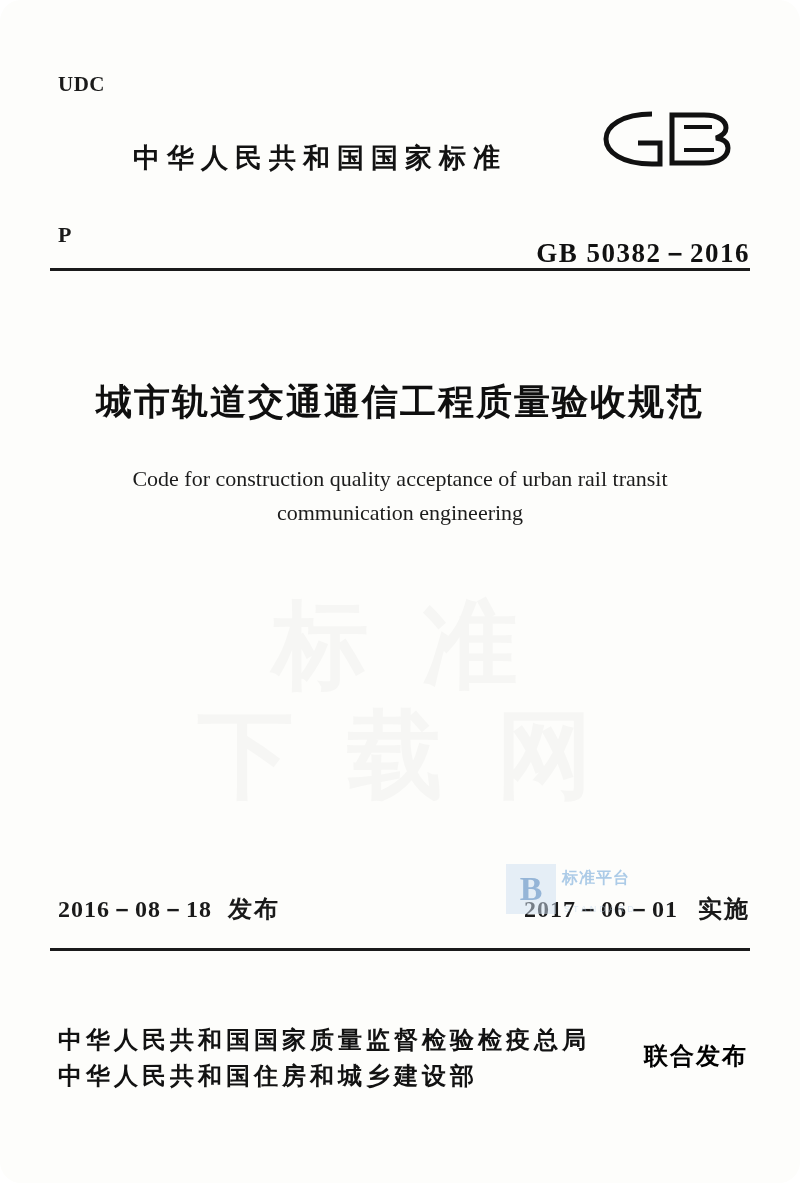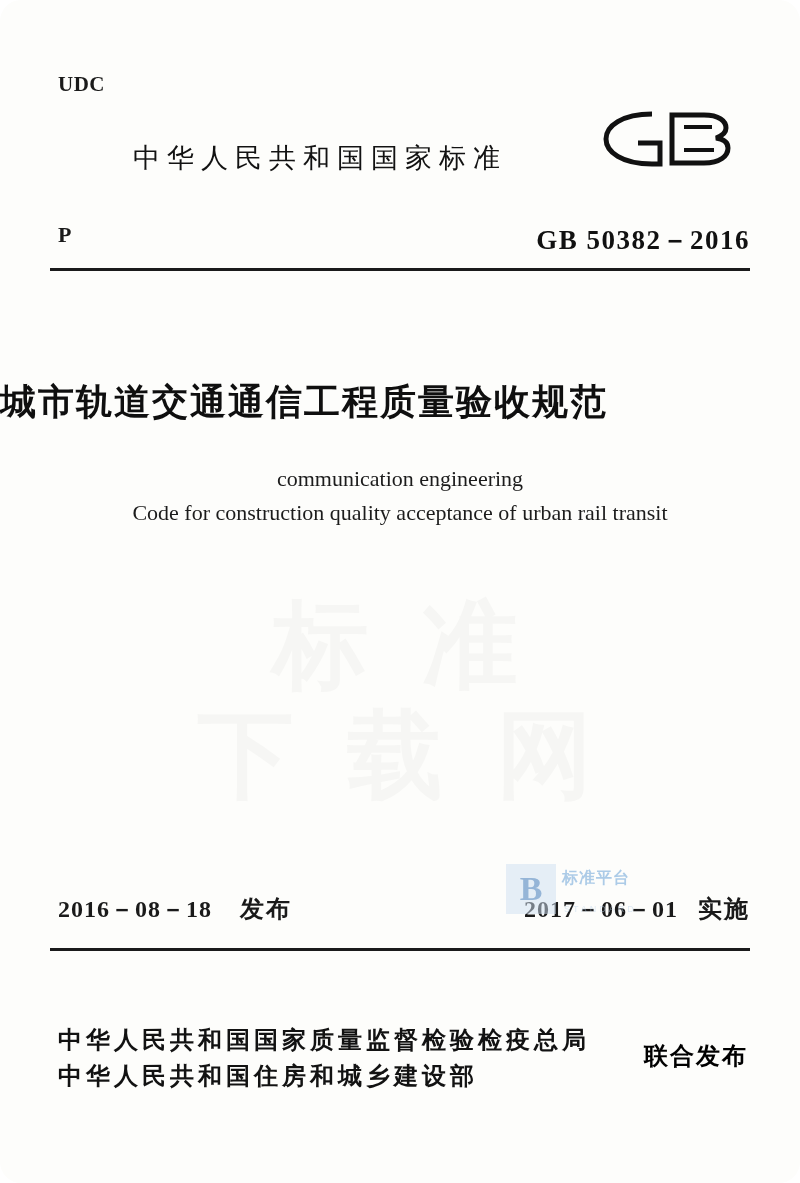--- a/index.html
+++ b/index.html
@@ -36,21 +36,21 @@
     font-family: "Liberation Serif", serif;
   }
 
   .cn-standard-title {
     position: absolute;
     left: 0;
     top: 140px;
     width: 640px;
     text-align: center;
     font-size: 27px;
-    font-weight: normal;
+    font-weight: bold;
     letter-spacing: 7px;
     font-family: "DejaVu Sans", sans-serif;
     color: #121212;
   }
 
   
   .gb-logo {
     position: absolute;
     right: 48px;
     top: 100px;
@@ -64,21 +64,21 @@
     left: 58px;
     top: 222px;
     font-size: 22px;
     font-weight: bold;
     font-family: "Liberation Serif", serif;
   }
 
   .std-number {
     position: absolute;
     right: 50px;
-    top: 222px;
+    top: 235px;
     font-size: 27px;
     font-weight: bold;
     letter-spacing: 1.5px;
     font-family: "Liberation Serif", serif;
     color: #111;
   }
 
   .rule {
     position: absolute;
     left: 50px;
@@ -88,20 +88,21 @@
   }
   .rule-top { top: 268px; }
   .rule-bottom { top: 948px; }
 
   
   .main-title {
     position: absolute;
     left: 0;
     top: 378px;
     width: 800px;
+    text-align: center;
     font-size: 36px;
     font-weight: bold;
     letter-spacing: 2px;
     font-family: "DejaVu Sans", sans-serif;
     color: #0f0f0f;
   }
 
   .en-title {
     position: absolute;
     left: 100px;
@@ -136,21 +137,21 @@
     left: 58px;
     top: 893px;
     font-size: 24px;
     font-weight: bold;
     letter-spacing: 1px;
     font-family: "Liberation Serif", serif;
   }
   .date-issue .cn {
     font-family: "DejaVu Sans", sans-serif;
     letter-spacing: 2px;
-    margin-left: 28px;
+    margin-left: 16px;
   }
   .date-effective {
     position: absolute;
     right: 50px;
     top: 893px;
     font-size: 24px;
     font-weight: bold;
     letter-spacing: 1px;
     font-family: "Liberation Serif", serif;
   }
@@ -246,22 +247,22 @@
   </div>
 
   <div class="p-letter">P</div>
   <div class="std-number">GB 50382－2016</div>
 
   <div class="rule rule-top"></div>
 
   <div class="main-title">城市轨道交通通信工程质量验收规范</div>
 
   <div class="en-title">
+    <div>Code for construction quality acceptance of urban rail transit</div>
     <div>communication engineering</div>
-    <div>Code for construction quality acceptance of urban rail transit</div>
   </div>
 
   <div class="ghost">
     <div>标 准</div>
     <div>下 载 网</div>
   </div>
 
   <div class="date-issue">
     <span>2016－08－18</span><span class="cn">发布</span>
   </div>

